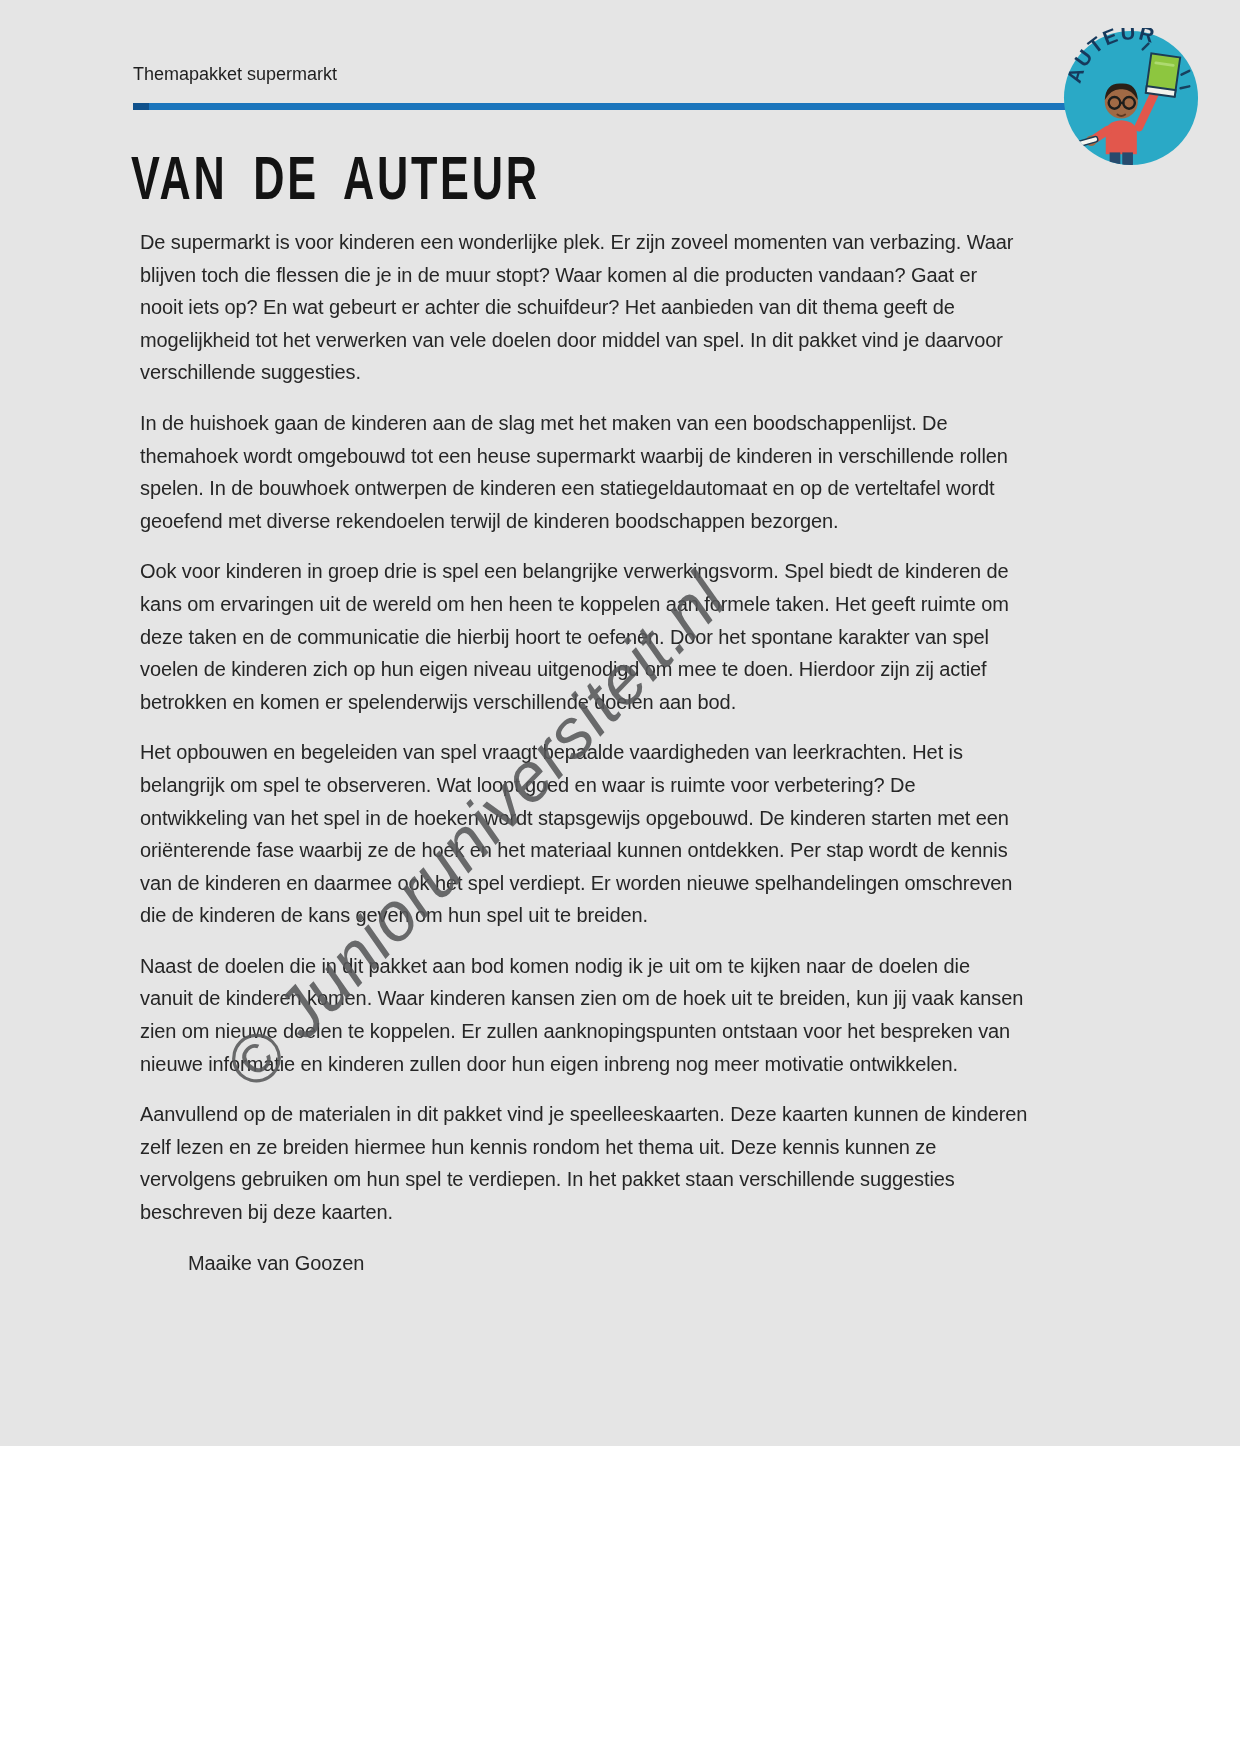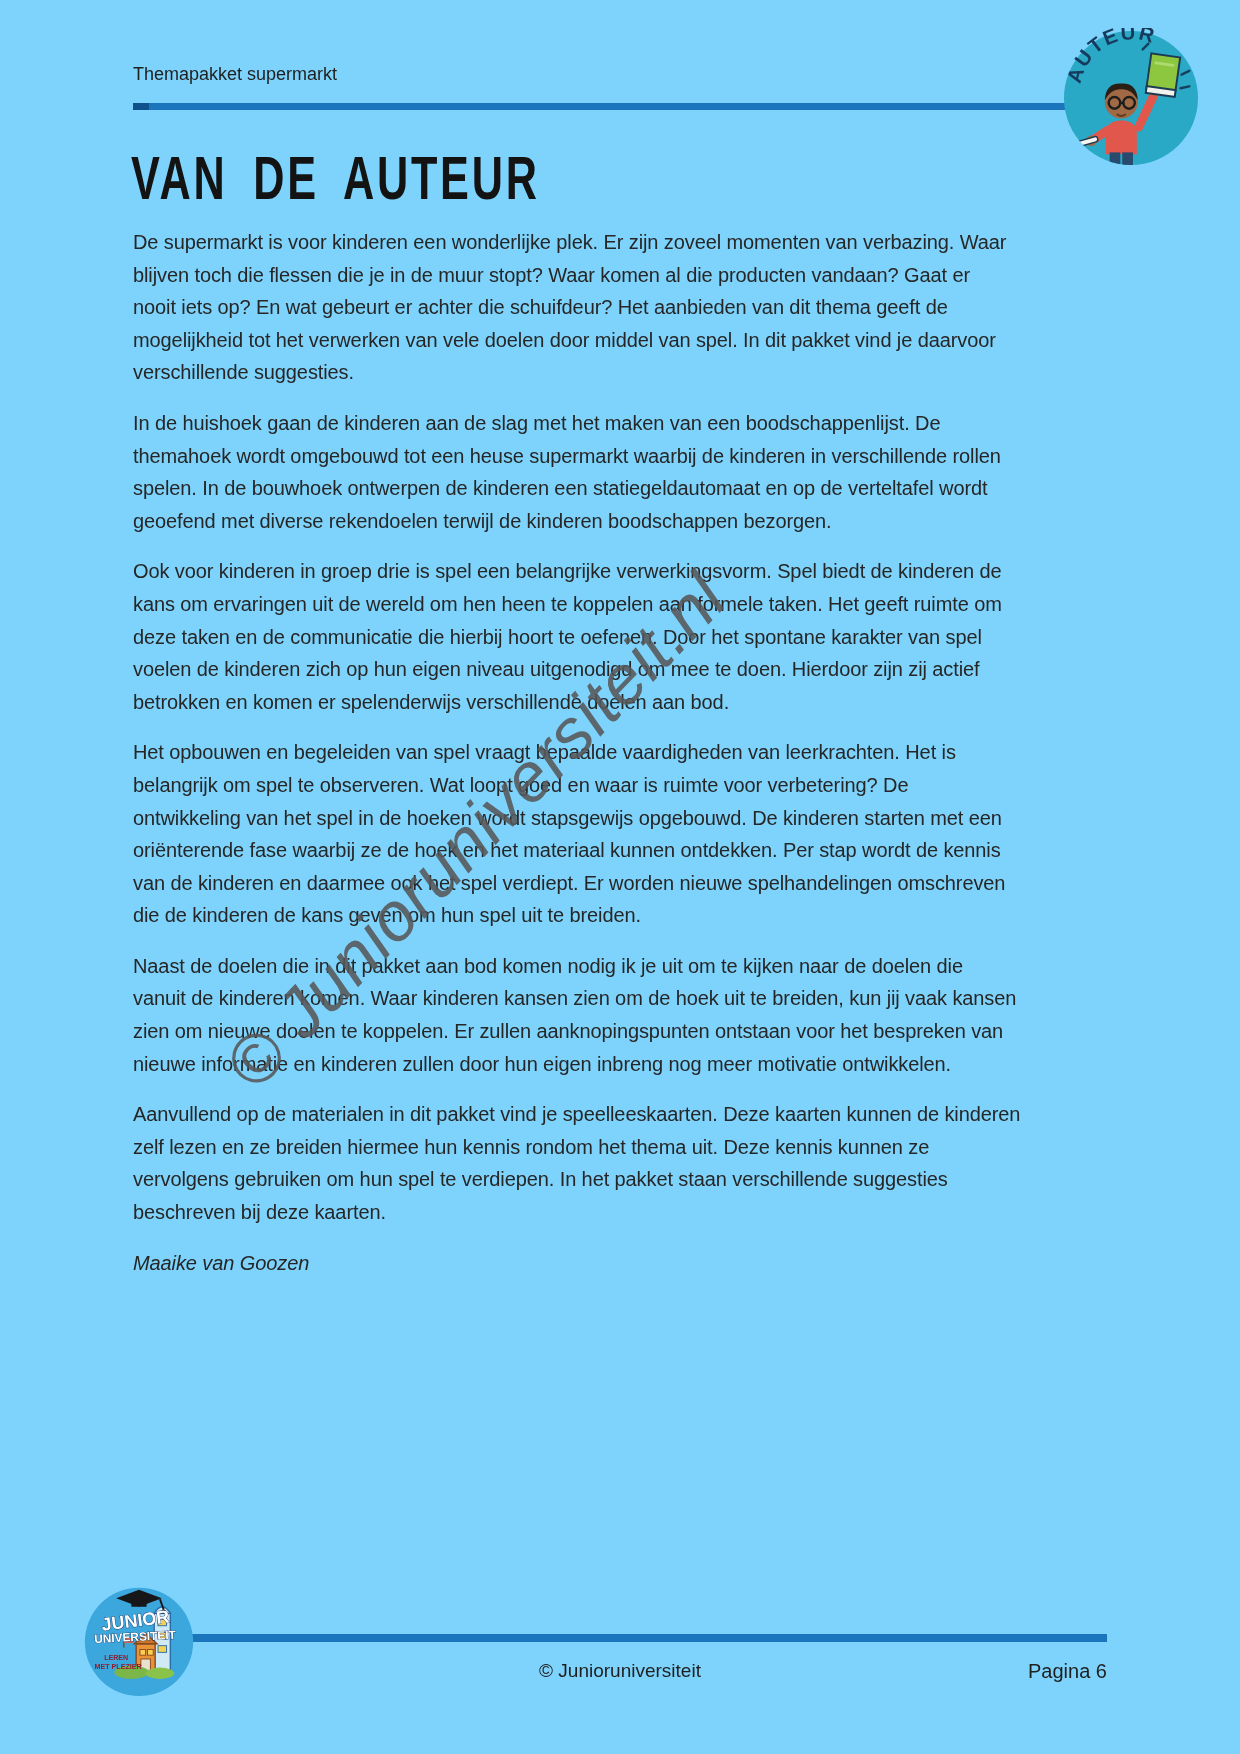--- a/index.html
+++ b/index.html
@@ -1,17 +1,17 @@
 <!DOCTYPE html>
 <html style="--accent-blue: #1b75bc; --accent-blue-dark: #10518c; --badge-teal: #2aa9c6; --watermark-gray: #57585a; --logo-blue: #3ba7dd; --text-color: #262626;"><head>
 <meta charset="utf-8">
 <style>
   html,body{margin:0;padding:0;background:#ffffff;}
   .page{
-    position:relative;width:1240px;height:1754px;background:#7dd3fc;
+    position:relative;width:1240px;height:1446px;background:#e5e5e5;
     font-family:"Liberation Sans",sans-serif;color:var(--text-color,#262626);
     overflow:hidden;
   }
   
   .header-title{
     position:absolute;left:133px;top:64px;font-size:18px;color:#1f1f1f;
   }
   .header-rule{
     position:absolute;left:133px;top:103px;width:974px;height:7px;
     background:var(--accent-blue,#1b75bc);
@@ -24,25 +24,25 @@
   .badge{position:absolute;left:1063px;top:28px;width:136px;height:140px;}
   
   .title{
     position:absolute;left:131px;top:148px;margin:0;
     font-size:47px;font-weight:bold;letter-spacing:3px;word-spacing:12px;
     color:#131313;line-height:1;white-space:nowrap;
     transform:scaleY(1.28) scaleX(0.92);transform-origin:left top;
   }
   
   .content{
-    position:absolute;left:133px;top:226px;width:985px;
+    position:absolute;left:140px;top:226px;width:985px;
     font-size:20px;line-height:32.6px;letter-spacing:-0.1px;
   }
   .content p{margin:0 0 18px 0;white-space:pre-line;}
-  .content p.signature{font-style:italic;}
+  .content p.signature{margin-left:48px;}
   
   .watermark{
     position:absolute;left:210px;top:1050px;z-index:6;
     font-size:69px;font-style:italic;letter-spacing:1px;white-space:nowrap;
     color:var(--watermark-gray,#57585a);opacity:0.88;
     transform:rotate(-46deg);transform-origin:0 0;pointer-events:none;
   }
   
   .footer-rule{
     position:absolute;left:192px;top:1634px;width:915px;height:8px;

